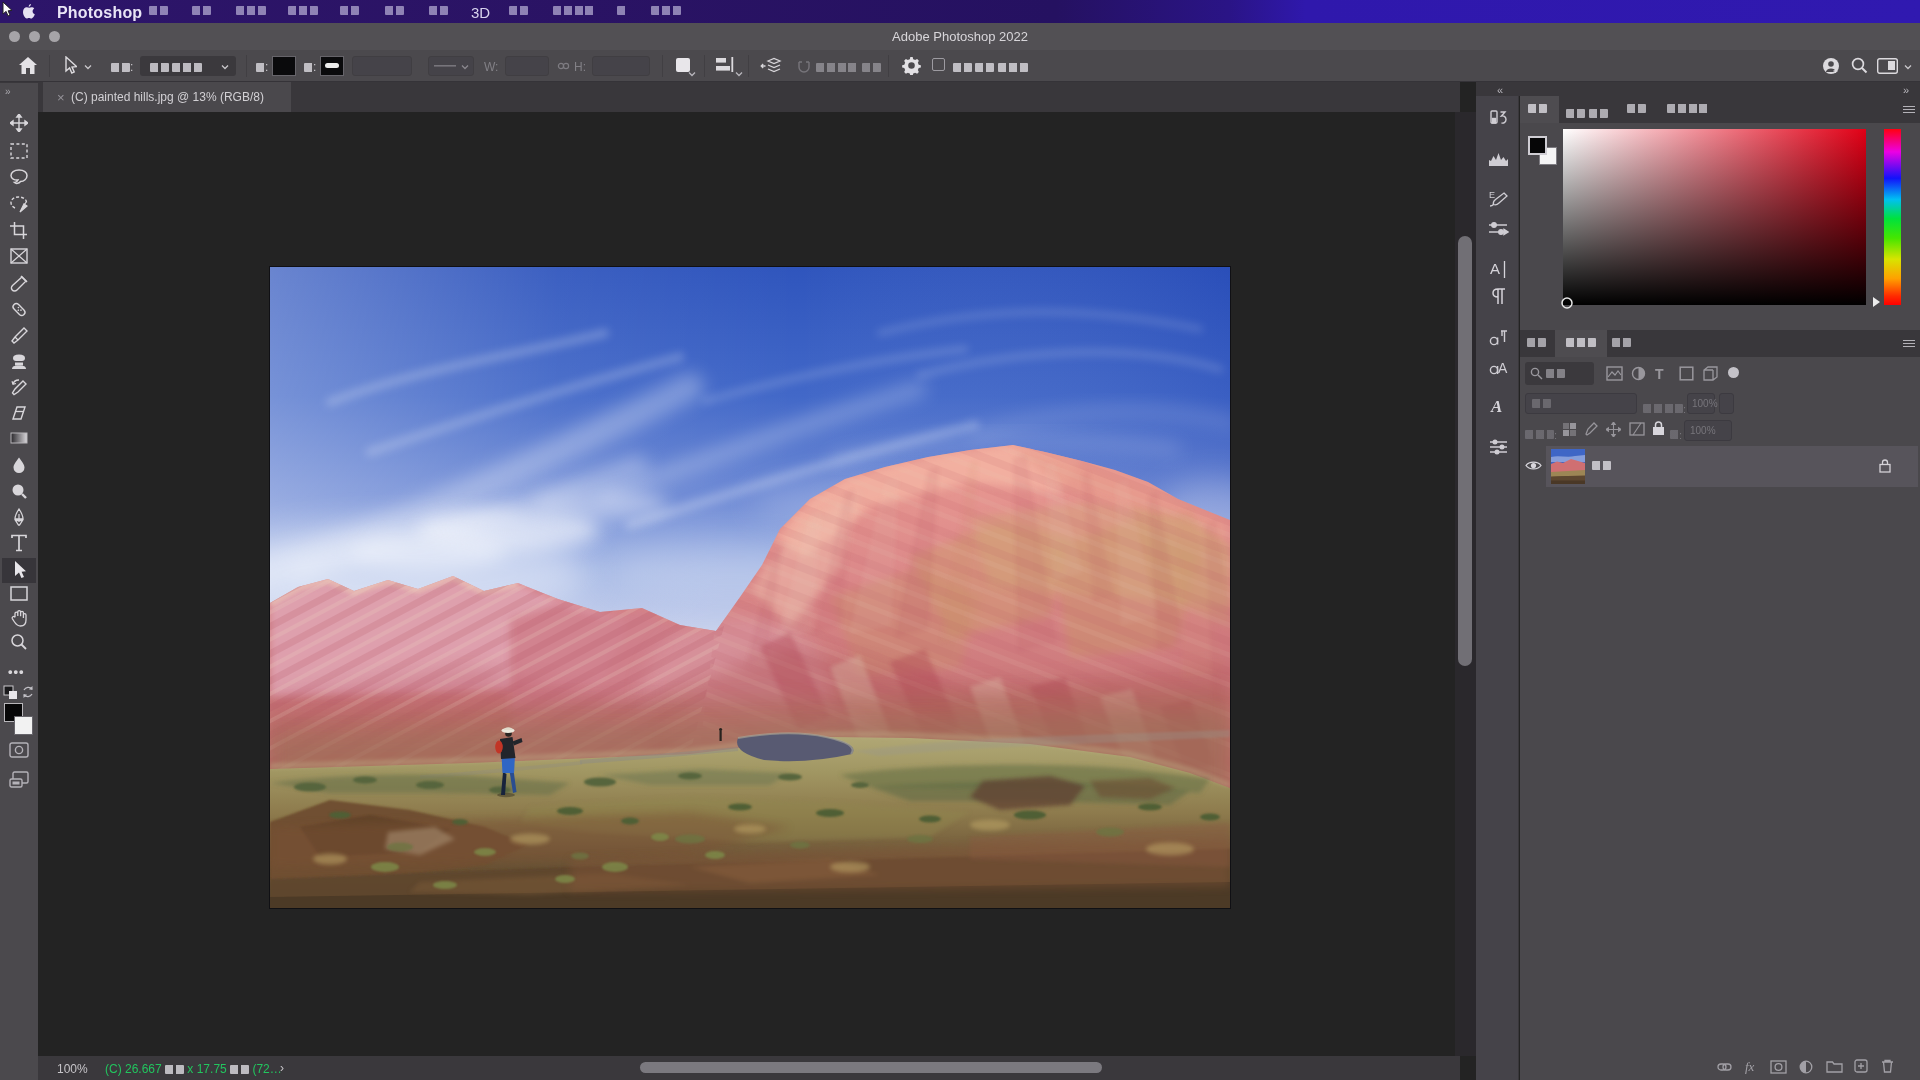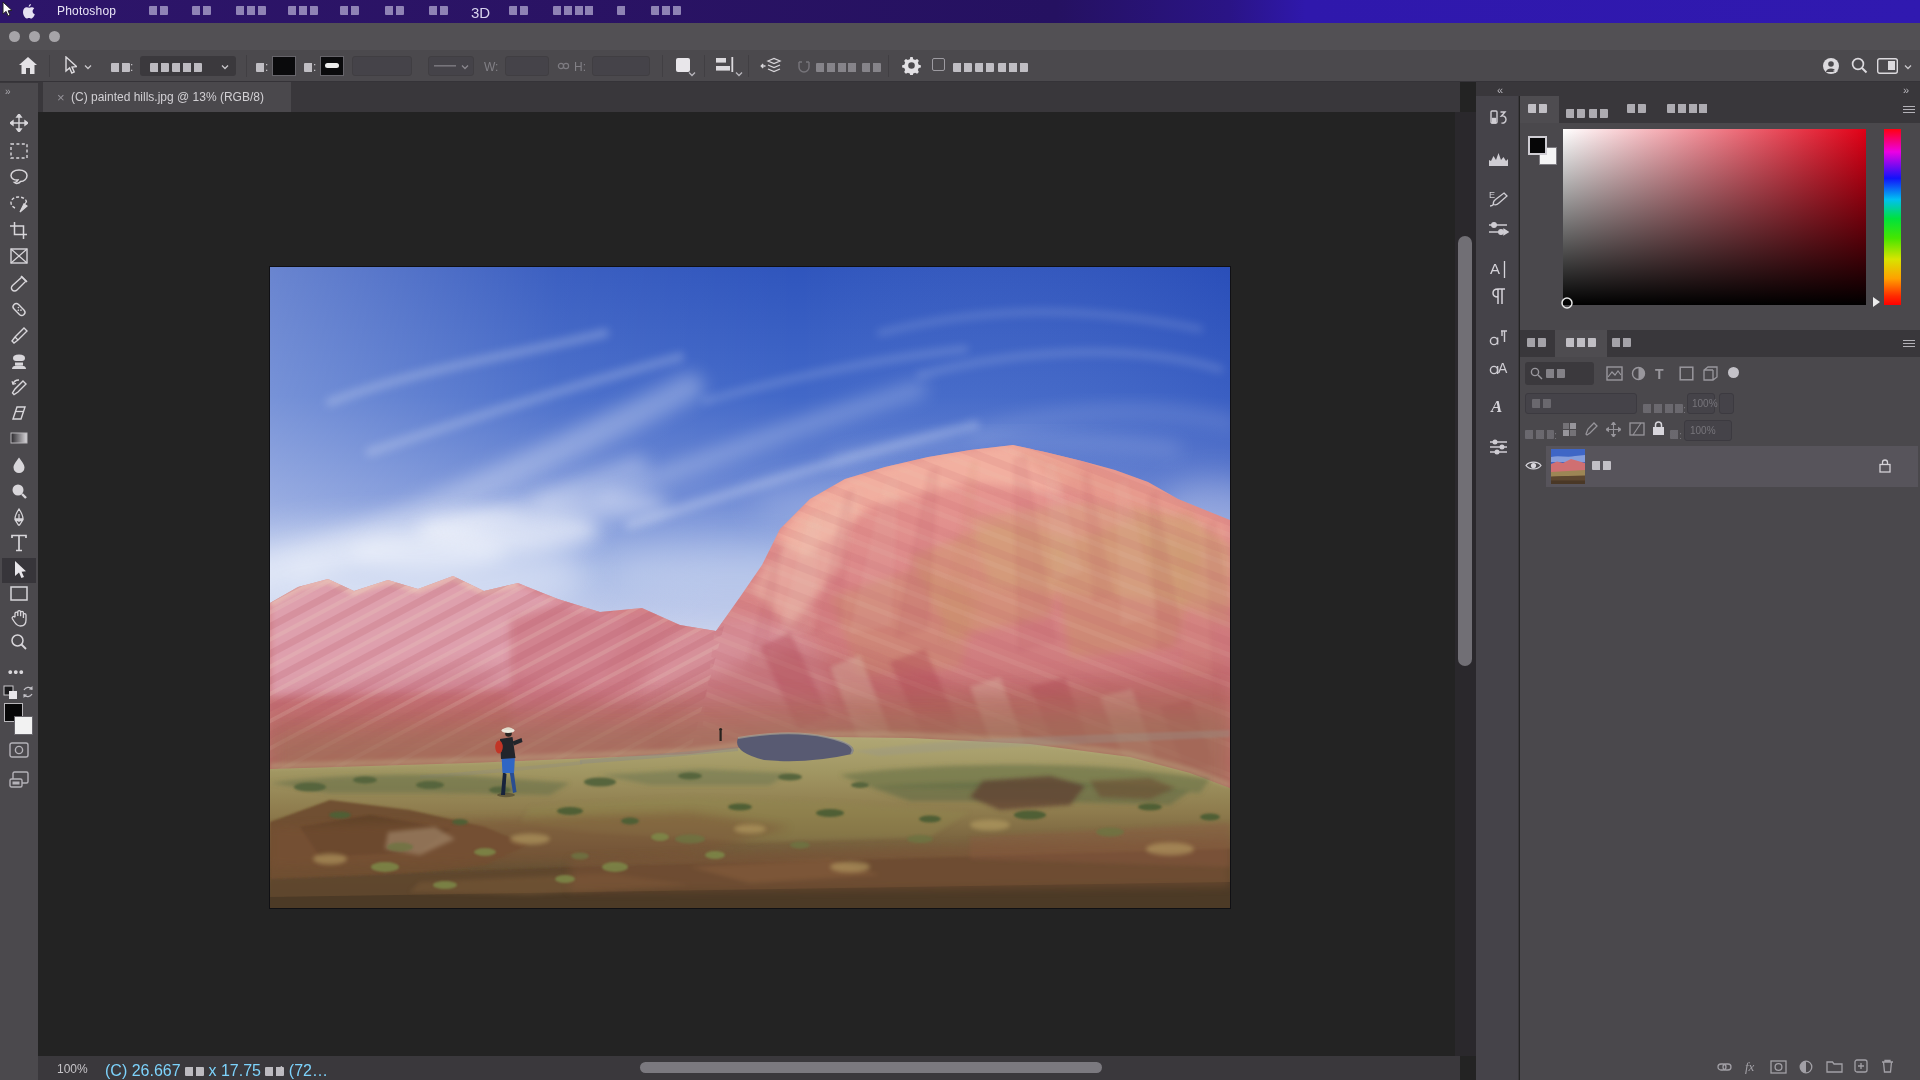--- a/index.html
+++ b/index.html
@@ -7,21 +7,21 @@
 
 .k{display:inline-block;vertical-align:middle;height:9px;border-radius:1px;background:repeating-linear-gradient(90deg,var(--c) 0 8px,transparent 8px 10.8px)}
 .k2{width:19px}.k3{width:30px}.k4{width:41px}.k1{width:9px}
 .menu{--c:rgba(210,205,234,.6)}
 .bright{--c:rgba(221,219,225,.8)}
 .dim{--c:rgba(144,142,148,.85)}
 .vdim{--c:rgba(110,108,114,.9)}
 
 #menubar{left:0;top:0;width:1920px;height:23px;background:linear-gradient(90deg,#2d156a 0%,#2a1364 30%,#251161 55%,#2a1486 64%,#2f18ac 68%,#3019b0 100%)}
 .mitem{position:absolute;top:6px}
-#ps-name{position:absolute;top:4px;left:57px;color:#e9e5f6;font-size:12px;font-weight:normal;letter-spacing:.2px}
+#ps-name{position:absolute;top:4px;left:57px;color:#e9e5f6;font-size:16px;font-weight:bold;letter-spacing:.2px}
 #m3d{position:absolute;top:4px;left:471px;color:#d8d3ee;font-size:15px}
 
 #titlebar{left:0;top:23px;width:1920px;height:27px;background:#525054}
 .tl{position:absolute;top:31px;width:11px;height:11px;border-radius:50%;background:#a6a4a8}
 #title-text{position:absolute;top:29px;left:0;width:1920px;text-align:center;color:#d8d6da;font-size:13px}
 
 #optbar{left:0;top:50px;width:1920px;height:32px;background:#4b494d;border-bottom:1px solid #353338}
 .field{position:absolute;top:56px;height:20px;background:#3b393d;border-radius:3px}
 .dimfield{position:absolute;top:56px;height:20px;background:#454349;border-radius:3px;border:1px solid #403e42}
 .olab{position:absolute;top:60px;font-size:12px;color:#c9c7cb}
@@ -69,20 +69,21 @@
   <span class="mitem k k2 menu" style="left:509px"></span>
   <span class="mitem k k4 menu" style="left:553px"></span>
   <span class="mitem k k1 menu" style="left:617px"></span>
   <span class="mitem k k3 menu" style="left:651px"></span>
 </div>
 
 <div class="abs" id="titlebar"></div>
 <div class="tl" style="left:9px"></div>
 <div class="tl" style="left:29px"></div>
 <div class="tl" style="left:49px"></div>
+<div id="title-text">Adobe Photoshop 2022</div>
 
 <div class="abs" id="optbar"></div>
 <div id="optbar-items">
 
   <svg class="icon" style="left:19px;top:57px" width="18" height="17" viewBox="0 0 18 17">
         <path d="M9 0 L18 8 L15.5 8 L15.5 17 L11 17 L11 11 L7 11 L7 17 L2.5 17 L2.5 8 L0 8 Z" fill="#e4e2e6"></path>
       </svg>
   <div class="sep" style="left:49px"></div>
 
   <svg class="icon" style="left:63px;top:56px" width="14" height="19" viewBox="0 0 14 19">
@@ -525,21 +526,21 @@
 <circle cx="450.6" cy="462.5" r="1.6" fill="#26221e"></circle>
 </svg>
 </div>
 
 <div class="abs" id="vtrack">
       <div id="vthumb"></div>
     </div>
 
 <div class="abs" id="statusbar">
   <span style="position:absolute;left:19px;top:6px;font-size:12px;color:#c6c4c8">100%</span>
-  <span style="position:absolute;left:67px;top:6px;font-size:16px;color:#7dd3fc">(C) 26.667 <span class="k k2 bright"></span> x 17.75 <span class="k k2 bright"></span> (72…</span>
+  <span style="position:absolute;left:67px;top:6px;font-size:12px;color:#22c55e">(C) 26.667 <span class="k k2 bright"></span> x 17.75 <span class="k k2 bright"></span> (72…</span>
   <span style="position:absolute;left:242px;top:5px;font-size:12px;color:#c6c4c8">›</span>
   <div id="hthumb"></div>
 </div>
 
 <div class="abs" id="dockhead"></div>
 <div class="abs" style="left:1497px;top:84px;color:#b8b6bc;font-size:11px;letter-spacing:-2px">«&nbsp;</div>
 <div class="abs" style="left:1903px;top:84px;color:#b8b6bc;font-size:11px;letter-spacing:-2px">»</div>
 <div class="abs" id="dockstrip"></div>
 <div id="dock-icons">
   <svg class="icon" style="left:1489px;top:110px" width="19" height="18" viewBox="0 0 19 18">

